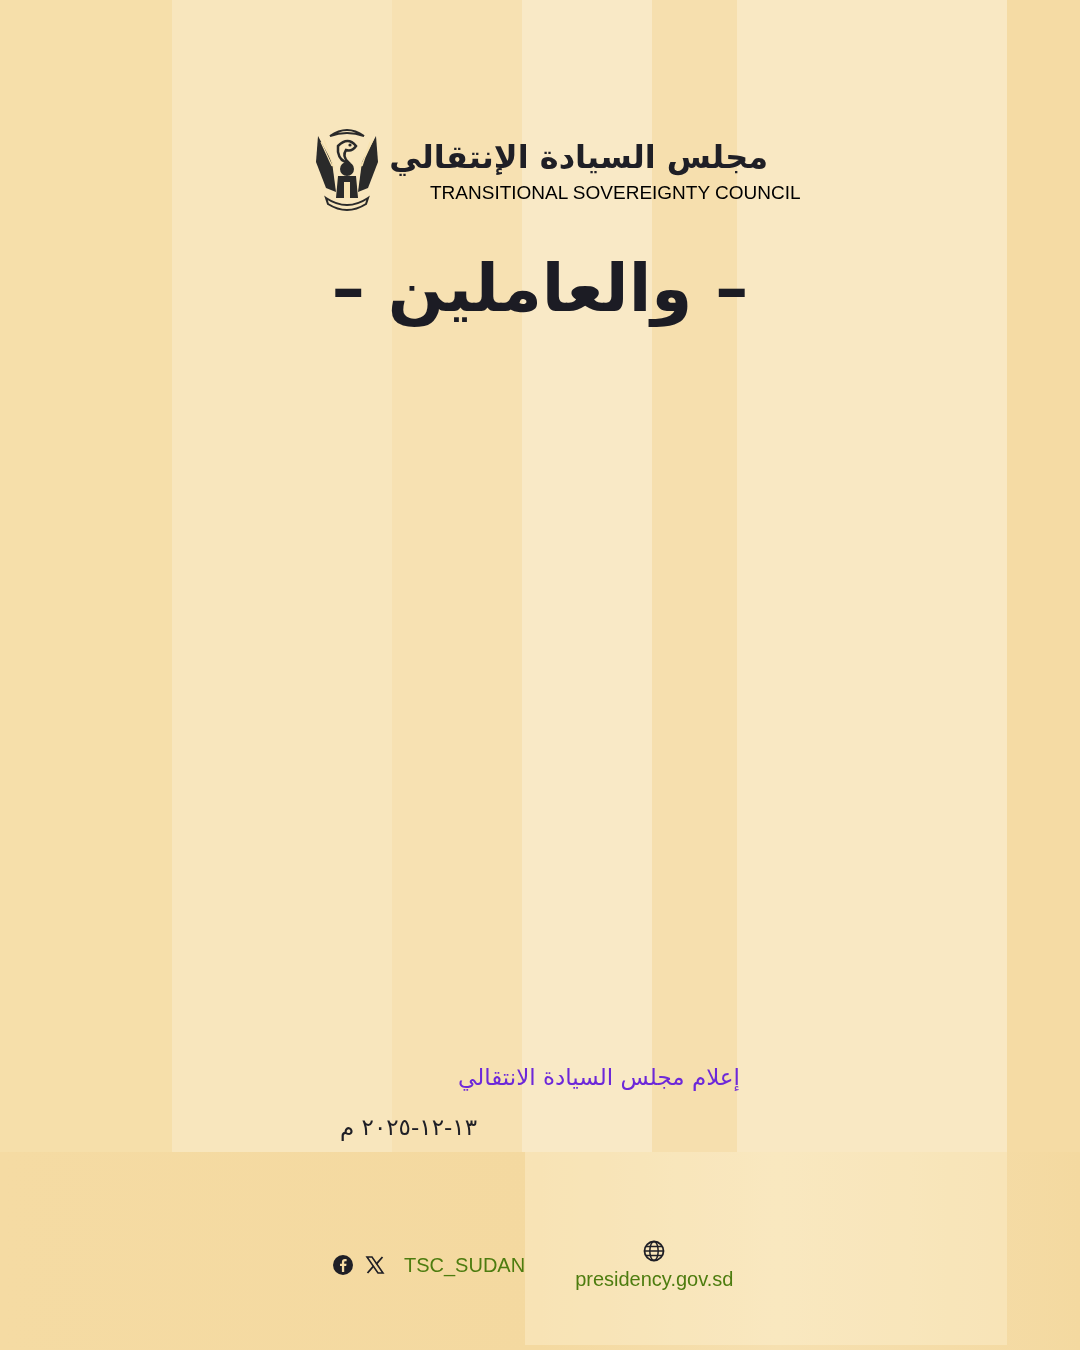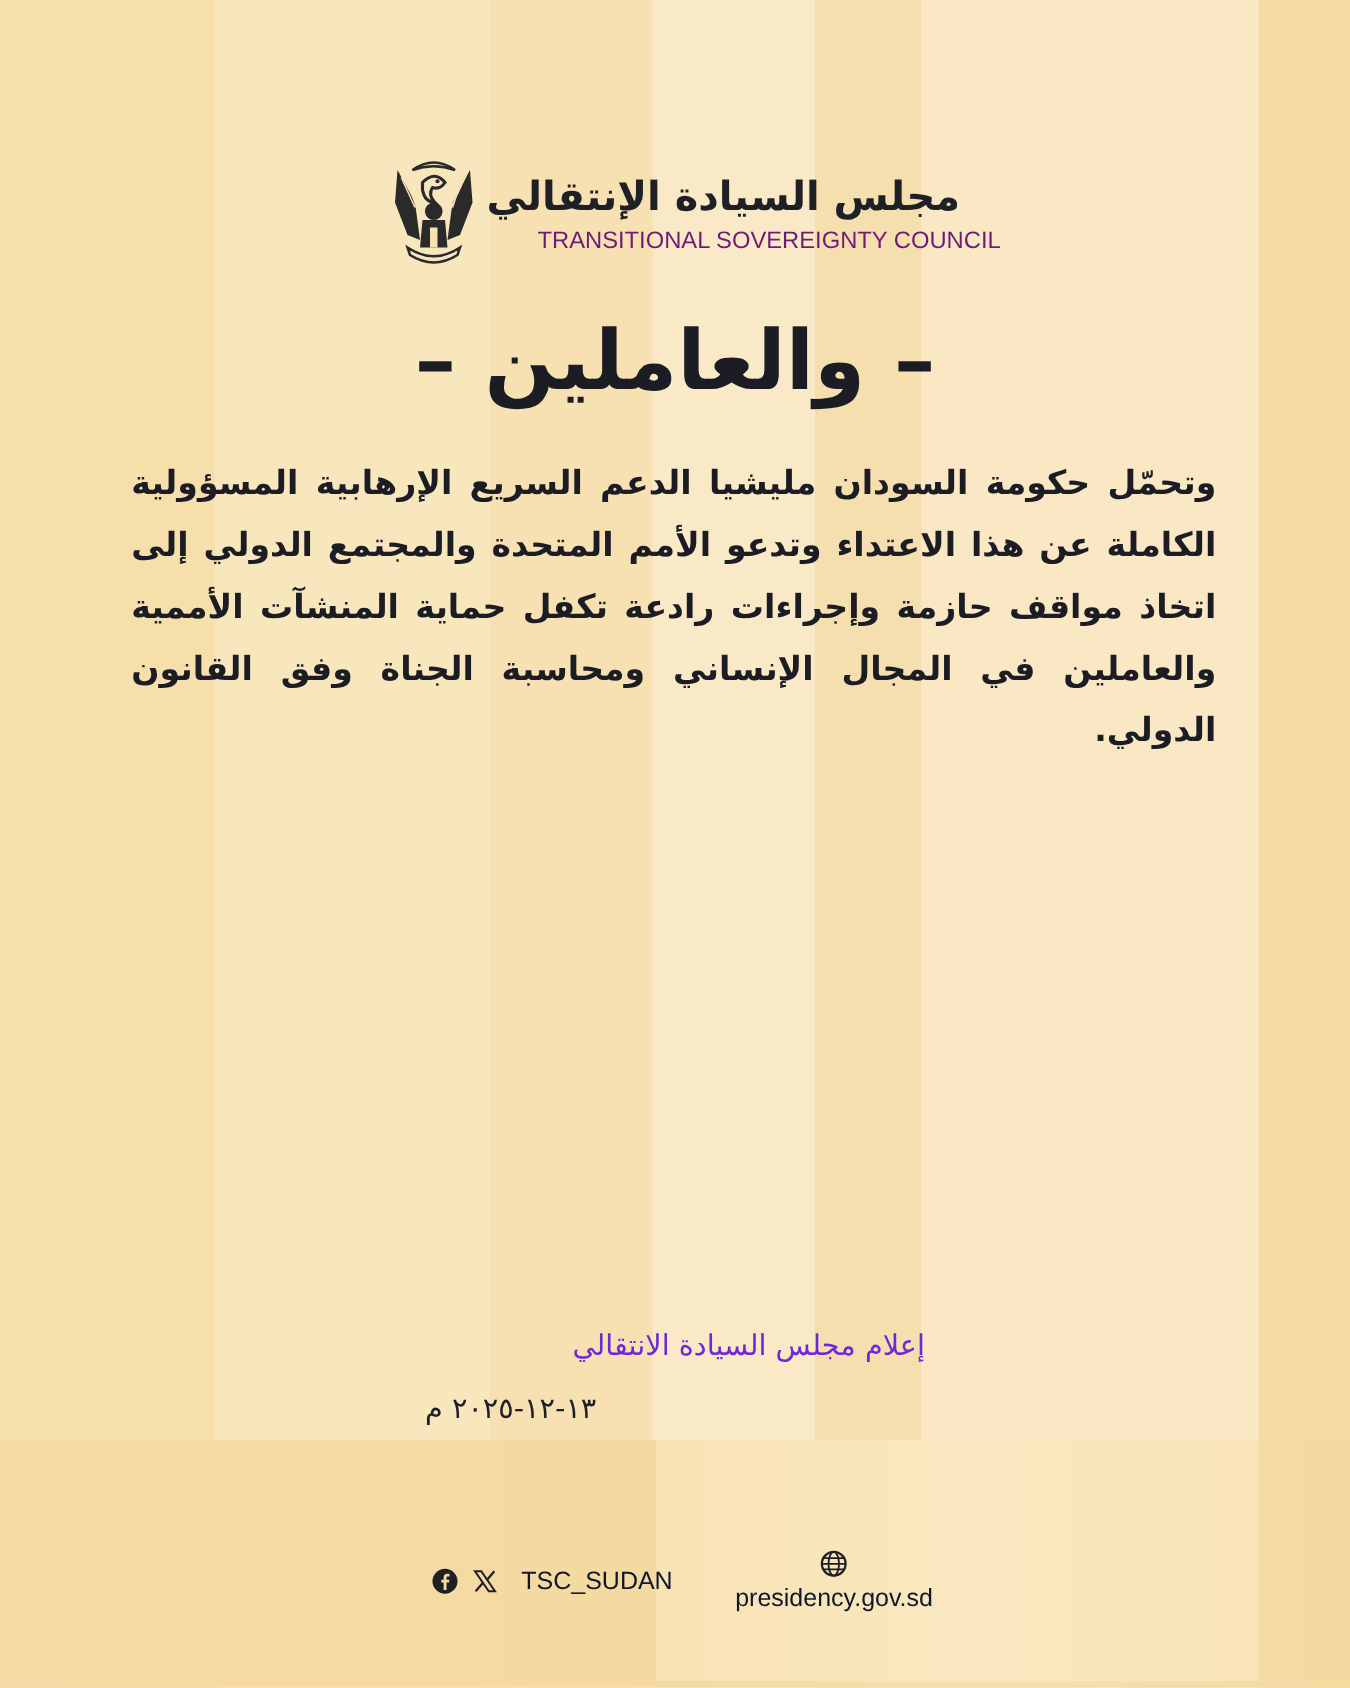--- a/index.html
+++ b/index.html
@@ -39,21 +39,21 @@
     }
     .title-ar {
       position: absolute; right: 14px; top: 16px;
       font-family: "DejaVu Sans", sans-serif;
       font-weight: bold; font-size: 32px; direction: rtl;
       color: #1f1f26; white-space: nowrap;
     }
     .title-en {
       position: absolute; left: 118px; top: 60px;
       font-family: "Liberation Sans", sans-serif;
-      font-size: 19px; color: #701a75; letter-spacing: 0px; white-space: nowrap;
+      font-size: 19px; color: #000000; letter-spacing: 0px; white-space: nowrap;
     }
 
     
     .heading {
       position: absolute; left: 360px; top: 248px; width: 360px; height: 80px;
       display: flex; align-items: center; justify-content: center;
       direction: rtl; font-family: "DejaVu Sans", sans-serif;
       font-weight: bold; font-size: 66px; color: #1c1c24; white-space: nowrap;
     }
 
@@ -72,23 +72,23 @@
       font-family: "DejaVu Sans", sans-serif; font-size: 23px; color: #6d28d9;
     }
     .date {
       position: absolute; left: 340px; top: 1114px; width: 400px;
       text-align: left; direction: rtl;
       font-family: "DejaVu Sans", sans-serif; font-size: 23px; color: #1f1f26;
     }
 
     
     .footer {
-      position: absolute; left: 345px; top: 1250px; height: 30px;
+      position: absolute; left: 332px; top: 1250px; height: 30px;
       display: flex; align-items: center; gap: 10px;
-      font-family: "Liberation Sans", sans-serif; color: #0f172a; justify-content: center;
+      font-family: "Liberation Sans", sans-serif; color: #4d7c0f; justify-content: center;
     }
     .icon { display: inline-flex; align-items: center; justify-content: center; }
     .handle { font-size: 20px; margin-left: 8px; }
     .site { font-size: 20px; }
     .site-wrap { display: flex; align-items: center; gap: 6px; margin-left: 40px; flex-direction: column; }
   </style>
 </head>
 <body>
 
 <div class="bg-stripe s1"></div>
@@ -121,21 +121,20 @@
       <path d="M14 76 Q35 90 56 76 L54 82 Q35 94 16 82 Z" fill="none" stroke="#2a2a2a" stroke-width="2"></path>
     </svg>
   </div>
   <div class="title-ar">مجلس السيادة الإنتقالي</div>
   <div class="title-en">TRANSITIONAL SOVEREIGNTY COUNCIL</div>
 </div>
 
 <div class="heading">– والعاملين –</div>
 
 <div class="content">
-  <p>وتحمّل حكومة السودان مليشيا الدعم السريع الإرهابية المسؤولية الكاملة عن هذا الاعتداء وتدعو الأمم المتحدة والمجتمع الدولي إلى اتخاذ مواقف حازمة وإجراءات رادعة تكفل حماية المنشآت الأممية والعاملين في المجال الإنساني ومحاسبة الجناة وفق القانون الدولي.</p>
 </div>
 
 <div class="signature">إعلام مجلس السيادة الانتقالي</div>
 <div class="date">١٣-١٢-٢٠٢٥ م</div>
 
 <div class="footer">
   <span class="icon">
     <svg width="22" height="22" viewBox="0 0 22 22">
       <circle cx="11" cy="11" r="10" fill="#1f1f26"></circle>
       <path d="M12.2 18 V12 H14.2 L14.5 9.7 H12.2 V8.3 C12.2 7.6 12.4 7.2 13.4 7.2 H14.6 V5.1 C14.4 5.1 13.6 5 12.8 5 C11 5 9.9 6.1 9.9 8 V9.7 H8 V12 H9.9 V18 Z" fill="#f5dba3"></path>

